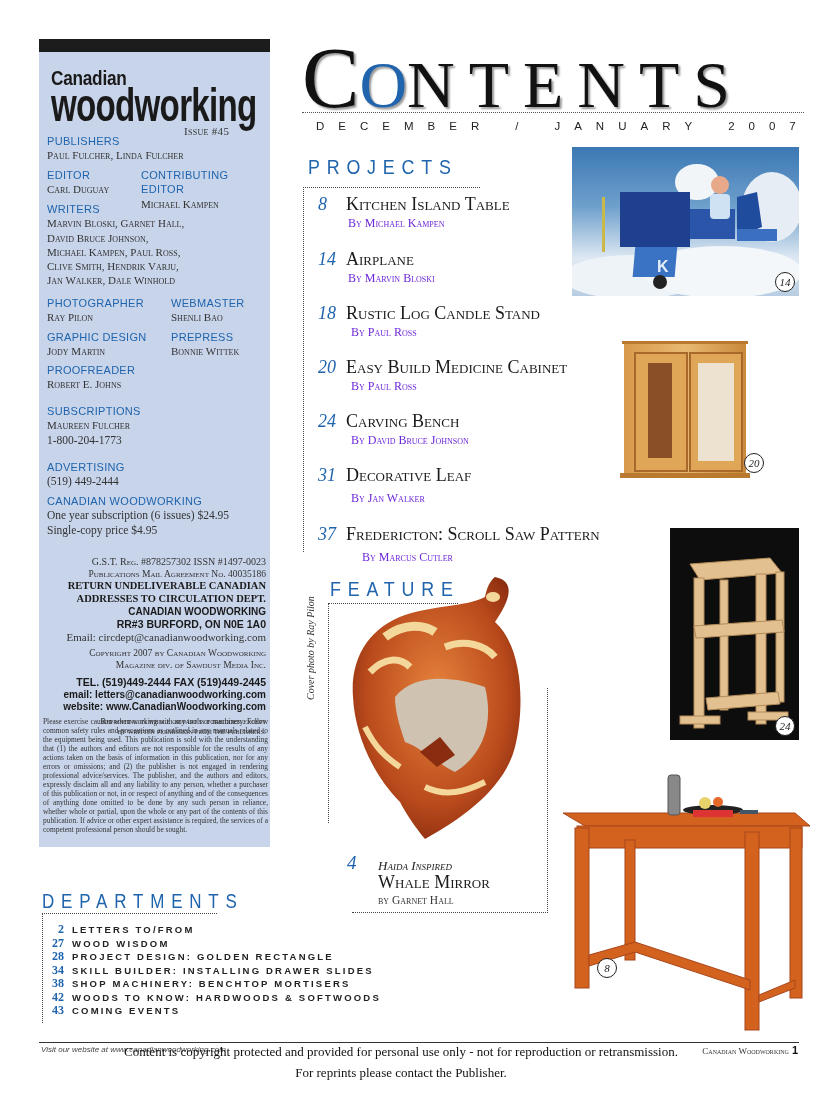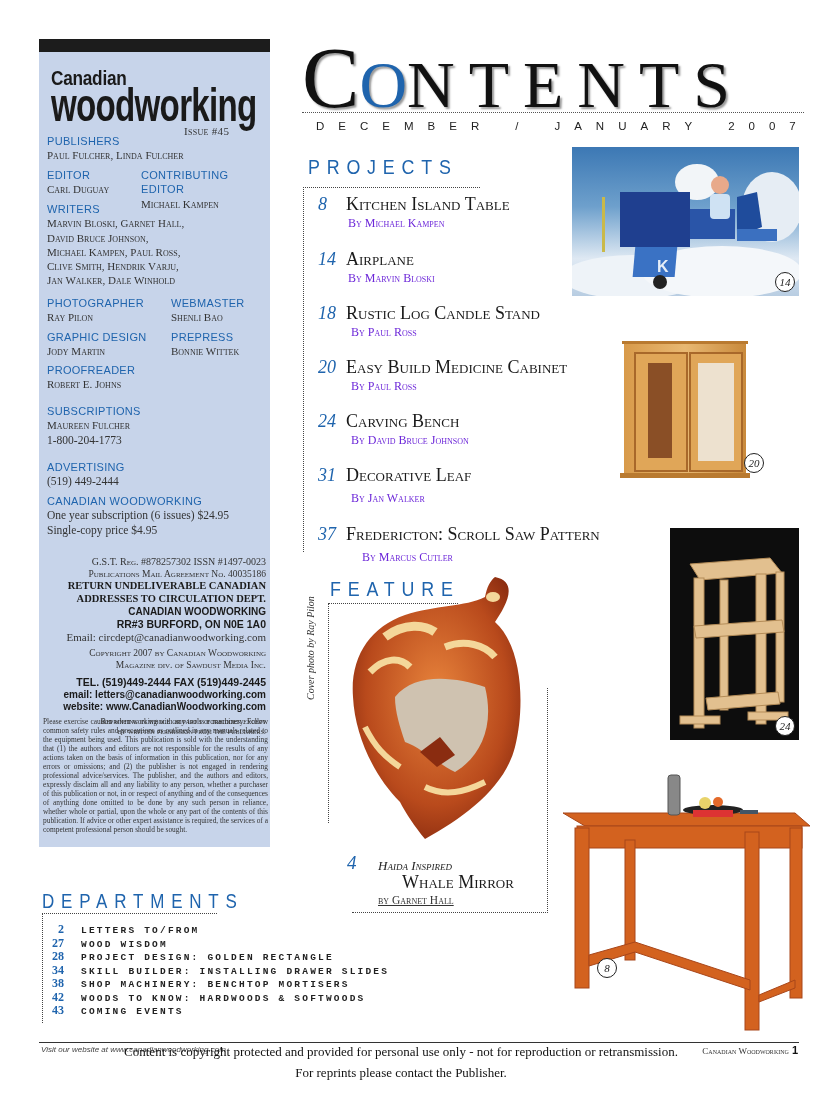--- a/index.html
+++ b/index.html
@@ -55,29 +55,29 @@
 
   
   .feat-frame-left { position: absolute; left: 328px; top: 603px; height: 220px; border-left: 1px dotted #444; }
   .feat-frame-top { position: absolute; left: 328px; top: 603px; width: 130px; border-top: 1px dotted #444; }
   .feat-frame-right { position: absolute; left: 547px; top: 688px; height: 225px; border-left: 1px dotted #444; }
   .feat-frame-bottom { position: absolute; left: 352px; top: 912px; width: 196px; border-top: 1px dotted #444; }
   .cover-credit { position: absolute; left: 305px; top: 700px; transform: rotate(-90deg); transform-origin: left top; font-style: italic; font-size: 10px; color: #333; white-space: nowrap; }
   .feat-item { position: absolute; left: 347px; top: 852px; }
   .feat-item .num { position: absolute; left: 0; top: 0; font-style: italic; color: #1f64ad; font-size: 19px; }
   .feat-item .l1 { position: absolute; left: 31px; top: 6px; font-variant: small-caps; font-size: 13px; white-space: nowrap; color: #222; font-style: italic; }
-  .feat-item .l2 { position: absolute; left: 31px; top: 20px; font-variant: small-caps; font-size: 18px; white-space: nowrap; color: #1a1a1a; margin-left: 24px; }
-  .feat-item .l3 { position: absolute; left: 31px; top: 42px; font-variant: small-caps; font-size: 11.5px; white-space: nowrap; color: #333; text-decoration: underline; }
+  .feat-item .l2 { position: absolute; left: 31px; top: 20px; font-variant: small-caps; font-size: 18px; white-space: nowrap; color: #1a1a1a; }
+  .feat-item .l3 { position: absolute; left: 31px; top: 42px; font-variant: small-caps; font-size: 11.5px; white-space: nowrap; color: #333; }
 
   
   .dept-frame { position: absolute; left: 42px; top: 913px; width: 175px; height: 110px; border-top: 1px dotted #444; border-left: 1px dotted #444; }
   .dept-list { position: absolute; left: 46px; top: 922px; }
   .dept { display: flex; align-items: baseline; height: 13.5px; }
   .dept .num { width: 18px; text-align: right; color: #1f64ad; font-weight: bold; font-size: 12px; font-family: "Liberation Serif", serif; }
-  .dept .lbl { margin-left: 17px; font-family: Liberation Mono, monospace; font-weight: bold; font-size: 9.5px; letter-spacing: 2.2px; color: #222; white-space: nowrap; }
+  .dept .lbl { margin-left: 8px; font-family: Liberation Sans, sans-serif; font-weight: bold; font-size: 9.5px; letter-spacing: 2.2px; color: #222; white-space: nowrap; }
 
   
   .footer-rule { position: absolute; left: 39px; top: 1042px; width: 760px; border-top: 1px solid #333; }
   .footer-left { position: absolute; left: 41px; top: 1045px; font-family: "Liberation Sans", sans-serif; font-style: italic; font-size: 8px; color: #444; white-space: nowrap; }
   .footer-right { position: absolute; right: 39px; top: 1044px; font-variant: small-caps; font-size: 9px; color: #333; white-space: nowrap; }
   .footer-right b { font-family: "Liberation Sans", sans-serif; font-size: 11px; margin-left: 3px; color: #111; }
   .notice { position: absolute; left: 0; width: 802px; top: 1042px; text-align: center; font-size: 13px; color: #111; line-height: 1.6; }
 </style>
 </head>
 <body>

